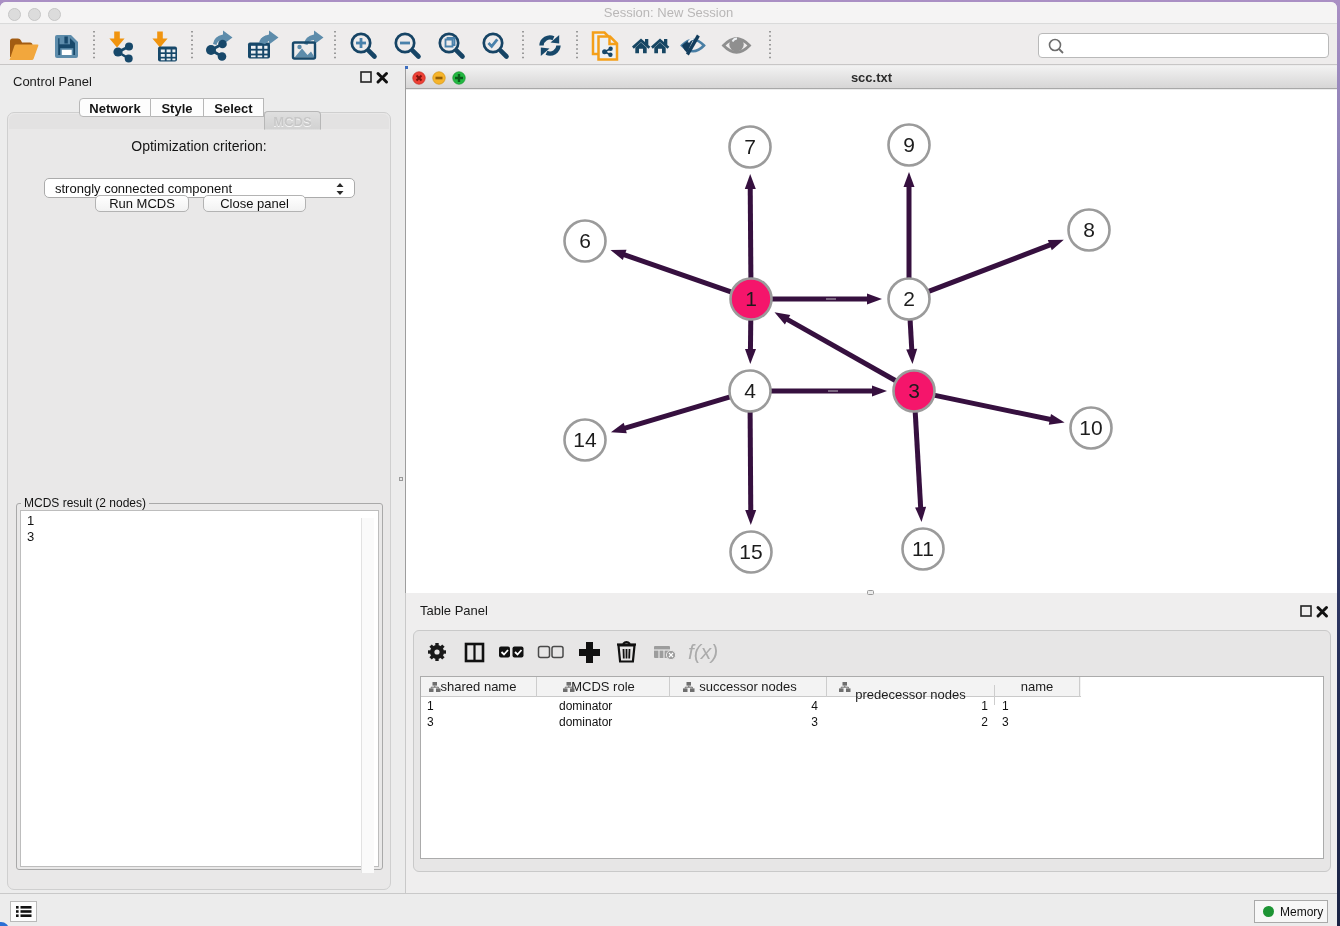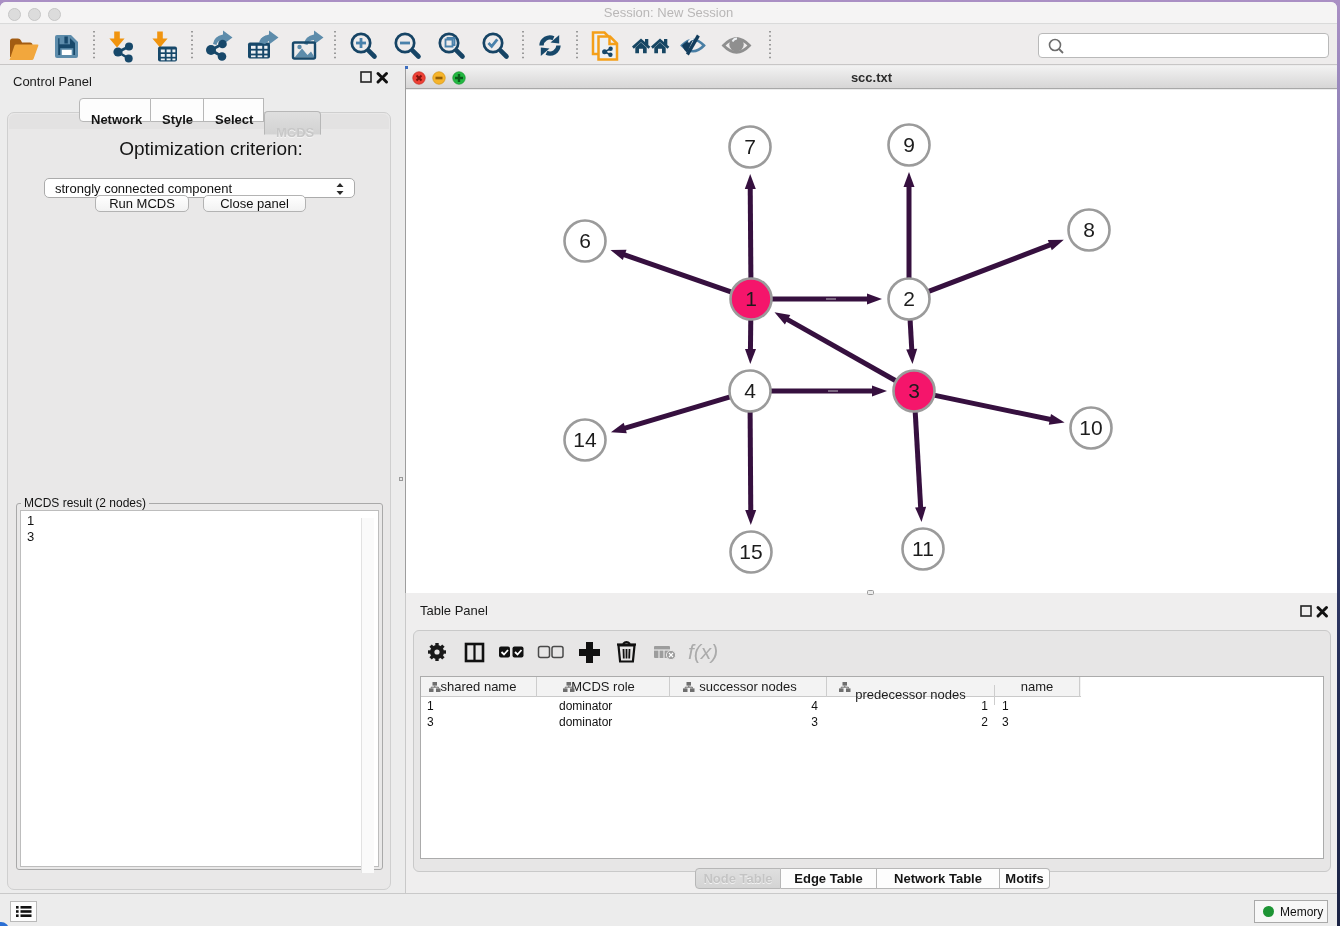--- a/index.html
+++ b/index.html
@@ -12,21 +12,21 @@
 .tl { position:absolute; top:6px; width:13px; height:13px; border-radius:50%; background:#dcdcdc; border:1px solid #c6c6c6; }
 #titletext { position:absolute; top:3px; left:0; width:1337px; text-align:center; font-size:13px; color:#b9b7b7; }
 #toolbar { position:absolute; left:0; top:23px; width:100%; height:40px; background:#eeecec; border-bottom:1px solid #c8c6c6; }
 #searchbox { position:absolute; left:1038px; top:8px; width:291px; height:25px; background:#fff; border:1px solid #b9b9b9; border-radius:4px; }
 
 #cpanel-head { position:absolute; left:0; top:64px; width:398px; height:32px; background:#ececec; }
 #cpanel-head .title { position:absolute; left:13px; top:8px; font-size:13px; color:#1b1b1b; }
 #tabpanel { position:absolute; left:7px; top:110px; width:384px; height:778px; background:#e9e8e8; border:1px solid #cfcfcf; border-radius:7px; }
 #tabpanel .band { position:absolute; left:1px; top:1px; right:1px; height:15px; background:#e3e2e2; border-radius:6px 6px 0 0; }
 .tabrow { position:absolute; display:flex; }
-.tab { font-size:13px; font-weight:600; color:#141414; background:#fdfdfd; border:1px solid #b7b7b7; border-left:none; padding:11px; text-align:center; line-height:19px; height:19px; }
+.tab { font-size:13px; font-weight:600; color:#141414; background:#fdfdfd; border:1px solid #b7b7b7; border-left:none; padding:0; text-align:center; line-height:19px; height:19px; }
 .tab.first { border-left:1px solid #b7b7b7; border-radius:4px 0 0 4px; }
 .tab.last { border-radius:0 4px 4px 0; }
 .tab.dis { background:linear-gradient(#dfdfdf,#d2d2d2); color:#c7c7c7; text-shadow:0 1px 0 #f4f4f4; border-left:1px solid #b7b7b7; border-radius:4px 4px 0 0; border-bottom-color:transparent; }
 .btn { position:absolute; background:linear-gradient(#ffffff,#f2f2f2); border:1px solid #b3b3b3; border-radius:5px; font-size:13px; color:#111; text-align:center; }
 #mcdsbox { position:absolute; left:16px; top:501px; width:367px; height:367px; border:1px solid #a9a9a9; border-radius:3px; }
 #mcdsbox .legend { position:absolute; left:4px; top:-8px; background:#e9e8e8; padding:0 3px; font-size:12px; color:#111; }
 #mcdsinner { position:absolute; left:3px; top:6px; width:359px; height:357px; background:#fff; border:1px solid #bdbdbd; font-size:13px; color:#111; padding:2px 0 0 6px; line-height:16px; }
 #mcdssb { position:absolute; right:4px; top:7px; width:13px; height:355px; background:#fafafa; border-left:1px solid #e2e2e2; }
 
 #netwin { position:absolute; left:405px; top:64px; width:932px; height:527px; border-left:1px solid #9d9d9d; }
@@ -221,21 +221,21 @@
   </div>
   <div id="tabpanel">
       <div class="band"></div>
     </div>
   <div class="tabrow" style="left:79px; top:96px;">
     <div class="tab first" style="width:72px;">Network</div>
     <div class="tab" style="width:53px;">Style</div>
     <div class="tab" style="width:60px;">Select</div>
     <div class="tab last dis" style="width:57px;margin-top:13px;">MCDS</div>
   </div>
-  <div class="abs" style="left:0; top:136px; width:398px; text-align:center; font-size:19px; color:#151515;margin-left:12px;">Optimization criterion:</div>
+  <div class="abs" style="left:0; top:136px; width:398px; text-align:center; font-size:14px; color:#151515;">Optimization criterion:</div>
   <div class="abs" id="dropdown" style="left:44px; top:160px; width:311px; height:20px; background:#fff; border:1px solid #ababab; border-radius:5px; font-size:13px; color:#111; line-height:20px; padding-left:10px;margin-top:16px;">strongly connected component<svg width="14" height="18" style="position:absolute;right:7px;top:1px;">
         <path d="M3.5,7 L7,3 L10.5,7 Z" fill="#2a2a2a"></path>
         <path d="M3.5,11 L7,15 L10.5,11 Z" fill="#2a2a2a"></path>
       </svg></div>
   <div class="btn" style="left:95px; top:193px; width:94px; height:17px; line-height:16px;">Run MCDS</div>
   <div class="btn" style="left:203px; top:193px; width:103px; height:17px; line-height:16px;">Close panel</div>
   <div id="mcdsbox">
     <div class="legend">MCDS result (2 nodes)</div>
     <div id="mcdsinner">1<br>3<div id="mcdssb"></div></div>
   </div>
@@ -416,26 +416,20 @@
           <span style="position:absolute;left:581px;">1</span>
         </div>
         <div class="trow" style="left:0; top:37px; width:660px;">
           <span style="position:absolute;left:6px;">3</span>
           <span style="position:absolute;left:138px;">dominator</span>
           <span style="position:absolute;left:249px;width:148px;text-align:right;">3</span>
           <span style="position:absolute;left:406px;width:161px;text-align:right;">2</span>
           <span style="position:absolute;left:581px;">3</span>
         </div>
       </div>
-      <div id="btabs">
-        <div class="btab" style="width:86px; border-left:1px solid #b7b7b7; border-radius:4px 0 0 4px; background:linear-gradient(#dfdfdf,#d4d4d4); color:#c4c4c4; text-shadow:0 1px 0 #f2f2f2;">Node Table</div>
-        <div class="btab" style="width:96px;">Edge Table</div>
-        <div class="btab" style="width:123px;">Network Table</div>
-        <div class="btab" style="width:50px; border-radius:0 4px 4px 0;">Motifs</div>
-      </div>
     </div>
   </div>
   <div style="position:absolute;left:399px;top:475px;width:4px;height:4px;background:#e8e8e8;border:1px solid #9a9a9a;"></div>
   <div style="position:absolute;left:867px;top:588px;width:7px;height:5px;background:#ececec;border:1px solid #9a9a9a;border-radius:1.5px;"></div>
   <div id="statusbar">
     <div id="listbtn">
         <svg width="25" height="19" style="position:absolute;left:0;top:0;">
       <g fill="#111">
             <rect x="5" y="4" width="2.6" height="2.6"></rect>
             <rect x="5" y="8.2" width="2.6" height="2.6"></rect>

